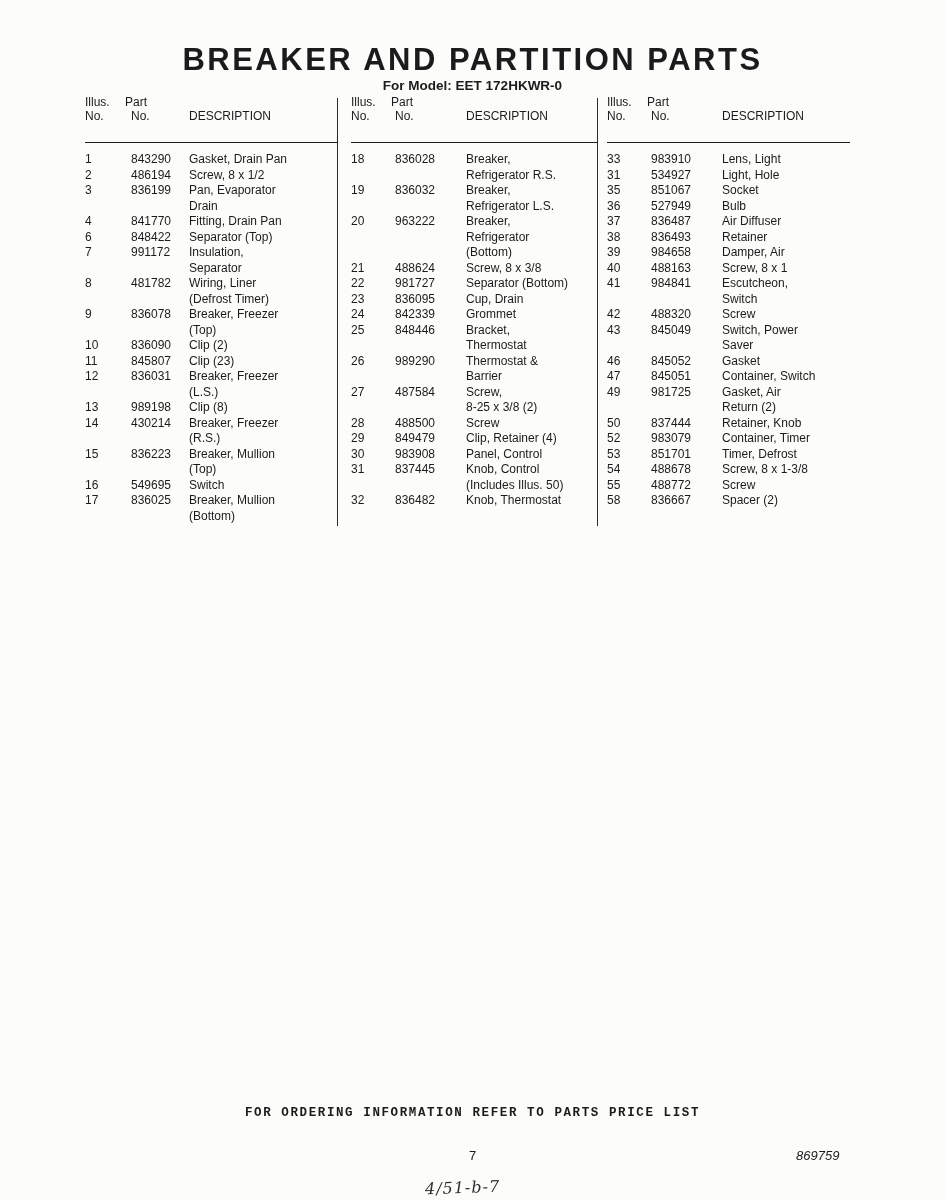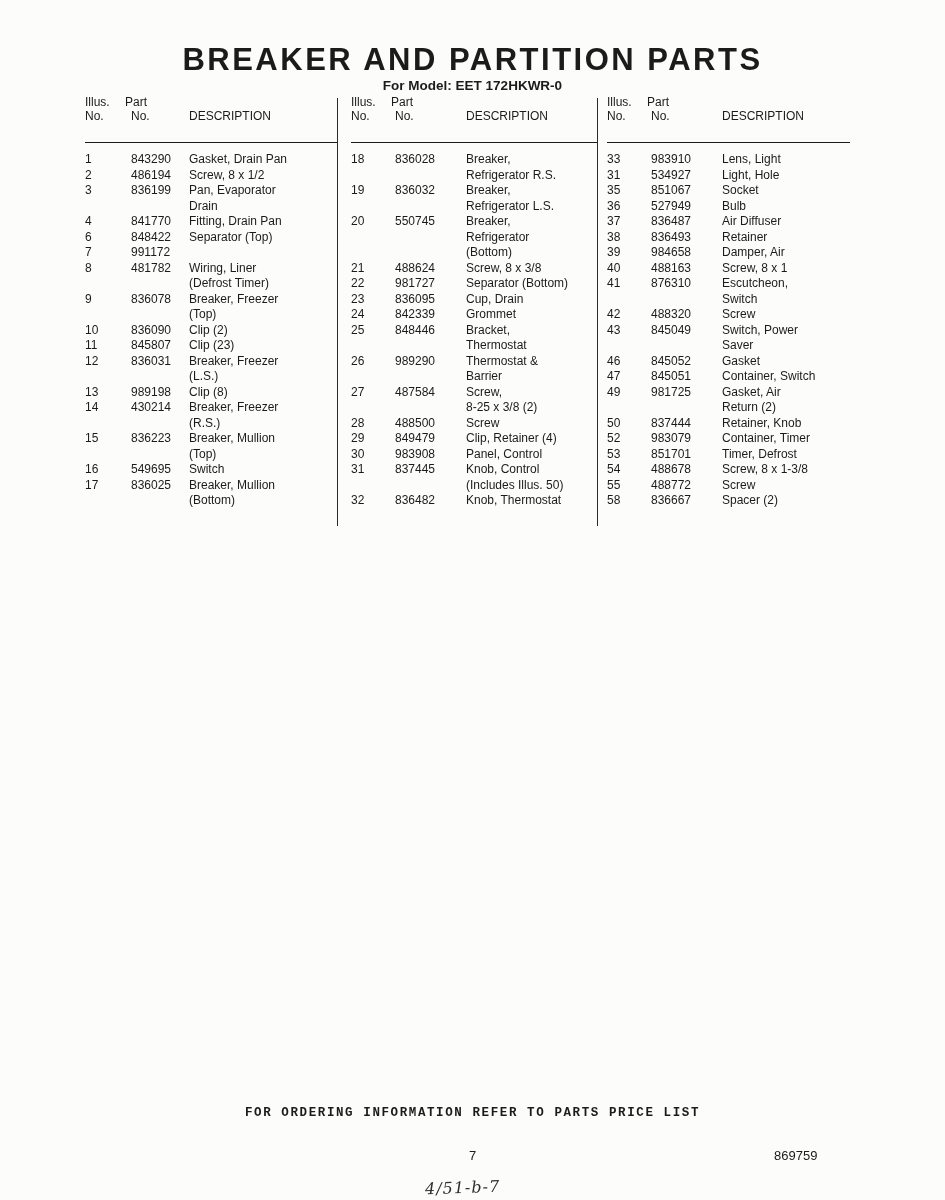--- a/index.html
+++ b/index.html
@@ -51,22 +51,23 @@
   .ordering {
     position:absolute; top:1106px; left:0; width:100%;
     text-align:center;
     font-size:12.5px; font-weight:700; letter-spacing:1.6px;font-family:Liberation Mono, monospace;
   }
   .page-num {
     position:absolute; top:1148px; left:0; width:100%;
     text-align:center; font-size:13px;
   }
   .doc-num {
-    position:absolute; top:1148px; left:774px;
+    position:absolute; top:1148px; left:796px;
     font-size:13px;
+    font-style:italic;
   }
   .handwritten {
     position:absolute; top:1178px; left:425px;
     font-family:"DejaVu Serif", serif;
     font-style:italic;
     font-size:16px;
     color:#2e2e2e;
     transform:rotate(-2deg);
     letter-spacing:1px;
   }
@@ -116,20 +117,22 @@
             <span class="c-desc">Fitting, Drain Pan</span>
           </div>
           <div class="part-row">
             <span class="c-illus">6</span>
             <span class="c-part">848422</span>
             <span class="c-desc">Separator (Top)</span>
           </div>
           <div class="part-row">
             <span class="c-illus">7</span>
             <span class="c-part">991172</span>
+            <span class="c-desc">Insulation,
+Separator</span>
           </div>
           <div class="part-row">
             <span class="c-illus">8</span>
             <span class="c-part">481782</span>
             <span class="c-desc">Wiring, Liner
 (Defrost Timer)</span>
           </div>
           <div class="part-row">
             <span class="c-illus">9</span>
             <span class="c-part">836078</span>
@@ -205,21 +208,21 @@
 Refrigerator R.S.</span>
           </div>
           <div class="part-row">
             <span class="c-illus">19</span>
             <span class="c-part">836032</span>
             <span class="c-desc">Breaker,
 Refrigerator L.S.</span>
           </div>
           <div class="part-row">
             <span class="c-illus">20</span>
-            <span class="c-part">550745</span>
+            <span class="c-part">963222</span>
             <span class="c-desc">Breaker,
 Refrigerator
 (Bottom)</span>
           </div>
           <div class="part-row">
             <span class="c-illus">21</span>
             <span class="c-part">488624</span>
             <span class="c-desc">Screw, 8 x 3/8</span>
           </div>
           <div class="part-row">
@@ -334,21 +337,21 @@
             <span class="c-part">984658</span>
             <span class="c-desc">Damper, Air</span>
           </div>
           <div class="part-row">
             <span class="c-illus">40</span>
             <span class="c-part">488163</span>
             <span class="c-desc">Screw, 8 x 1</span>
           </div>
           <div class="part-row">
             <span class="c-illus">41</span>
-            <span class="c-part">876310</span>
+            <span class="c-part">984841</span>
             <span class="c-desc">Escutcheon,
 Switch</span>
           </div>
           <div class="part-row">
             <span class="c-illus">42</span>
             <span class="c-part">488320</span>
             <span class="c-desc">Screw</span>
           </div>
           <div class="part-row">
             <span class="c-illus">43</span>

